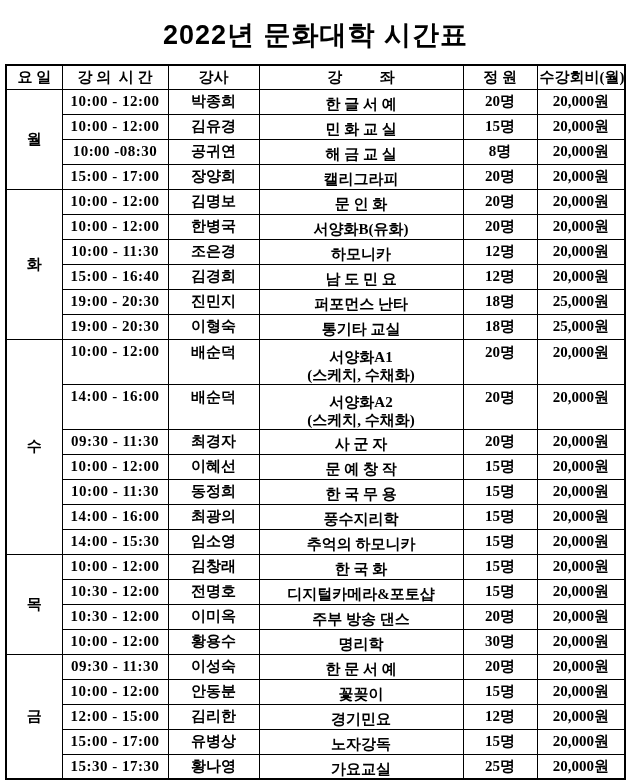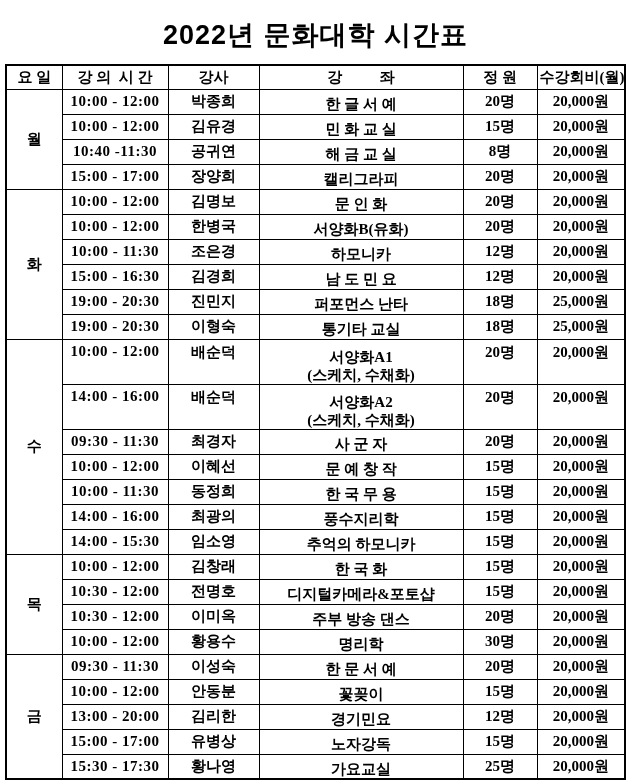--- a/index.html
+++ b/index.html
@@ -94,21 +94,21 @@
           <td class="fee-cell">20,000원</td>
         </tr>
         <tr>
           <td class="time-cell">10:00 - 12:00</td>
           <td class="instructor-cell wavy">김유경</td>
           <td class="course-cell"><span class="course-main">민 화 교 실</span></td>
           <td class="capacity-cell">15명</td>
           <td class="fee-cell">20,000원</td>
         </tr>
         <tr>
-          <td class="time-cell">10:40 -11:30</td>
+          <td class="time-cell">10:00 -08:30</td>
           <td class="instructor-cell wavy">공귀연</td>
           <td class="course-cell"><span class="course-main">해 금 교 실</span></td>
           <td class="capacity-cell">8명</td>
           <td class="fee-cell">20,000원</td>
         </tr>
         <tr>
           <td class="time-cell">15:00 - 17:00</td>
           <td class="instructor-cell wavy">장양희</td>
           <td class="course-cell"><span class="course-main wavy">캘리그라피</span></td>
           <td class="capacity-cell">20명</td>
@@ -130,21 +130,21 @@
           <td class="fee-cell">20,000원</td>
         </tr>
         <tr>
           <td class="time-cell">10:00 - 11:30</td>
           <td class="instructor-cell wavy">조은경</td>
           <td class="course-cell"><span class="course-main">하모니카</span></td>
           <td class="capacity-cell">12명</td>
           <td class="fee-cell">20,000원</td>
         </tr>
         <tr>
-          <td class="time-cell">15:00 - 16:30</td>
+          <td class="time-cell">15:00 - 16:40</td>
           <td class="instructor-cell">김경희</td>
           <td class="course-cell"><span class="course-main">남 도 민 요</span></td>
           <td class="capacity-cell">12명</td>
           <td class="fee-cell">20,000원</td>
         </tr>
         <tr>
           <td class="time-cell">19:00 - 20:30</td>
           <td class="instructor-cell">진민지</td>
           <td class="course-cell"><span class="course-main">퍼포먼스 난타</span></td>
           <td class="capacity-cell">18명</td>
@@ -245,21 +245,21 @@
           <td class="fee-cell">20,000원</td>
         </tr>
         <tr>
           <td class="time-cell">10:00 - 12:00</td>
           <td class="instructor-cell wavy">안동분</td>
           <td class="course-cell"><span class="course-main">꽃꽂이</span></td>
           <td class="capacity-cell">15명</td>
           <td class="fee-cell">20,000원</td>
         </tr>
         <tr>
-          <td class="time-cell">13:00 - 20:00</td>
+          <td class="time-cell">12:00 - 15:00</td>
           <td class="instructor-cell wavy">김리한</td>
           <td class="course-cell"><span class="course-main">경기민요</span></td>
           <td class="capacity-cell">12명</td>
           <td class="fee-cell">20,000원</td>
         </tr>
         <tr>
           <td class="time-cell">15:00 - 17:00</td>
           <td class="instructor-cell wavy">유병상</td>
           <td class="course-cell"><span class="course-main">노자강독</span></td>
           <td class="capacity-cell">15명</td>

